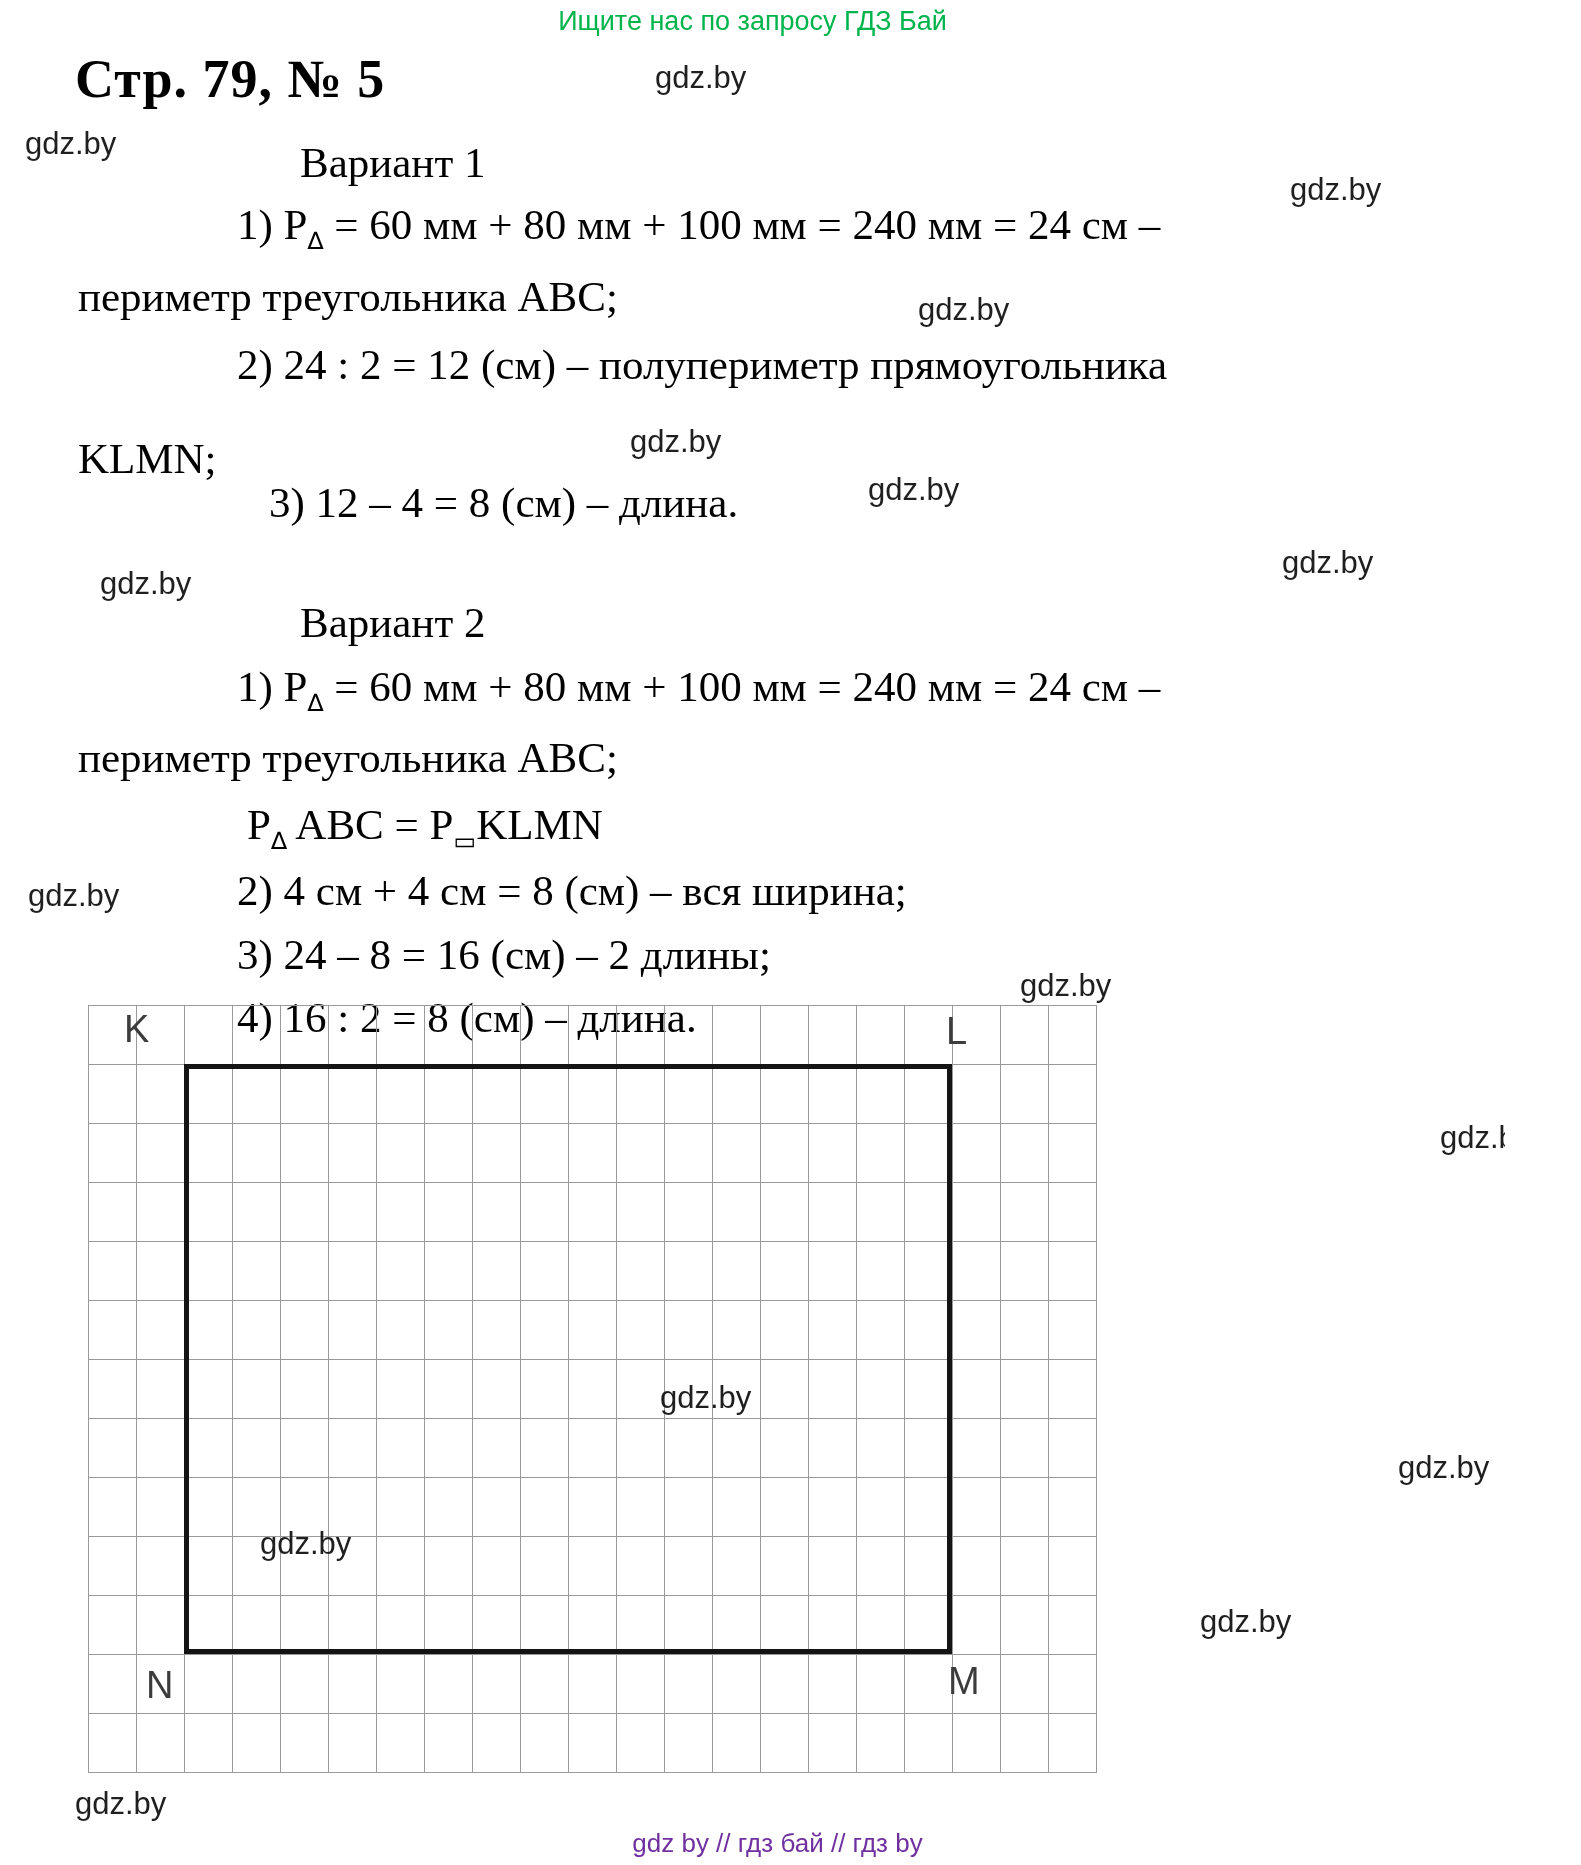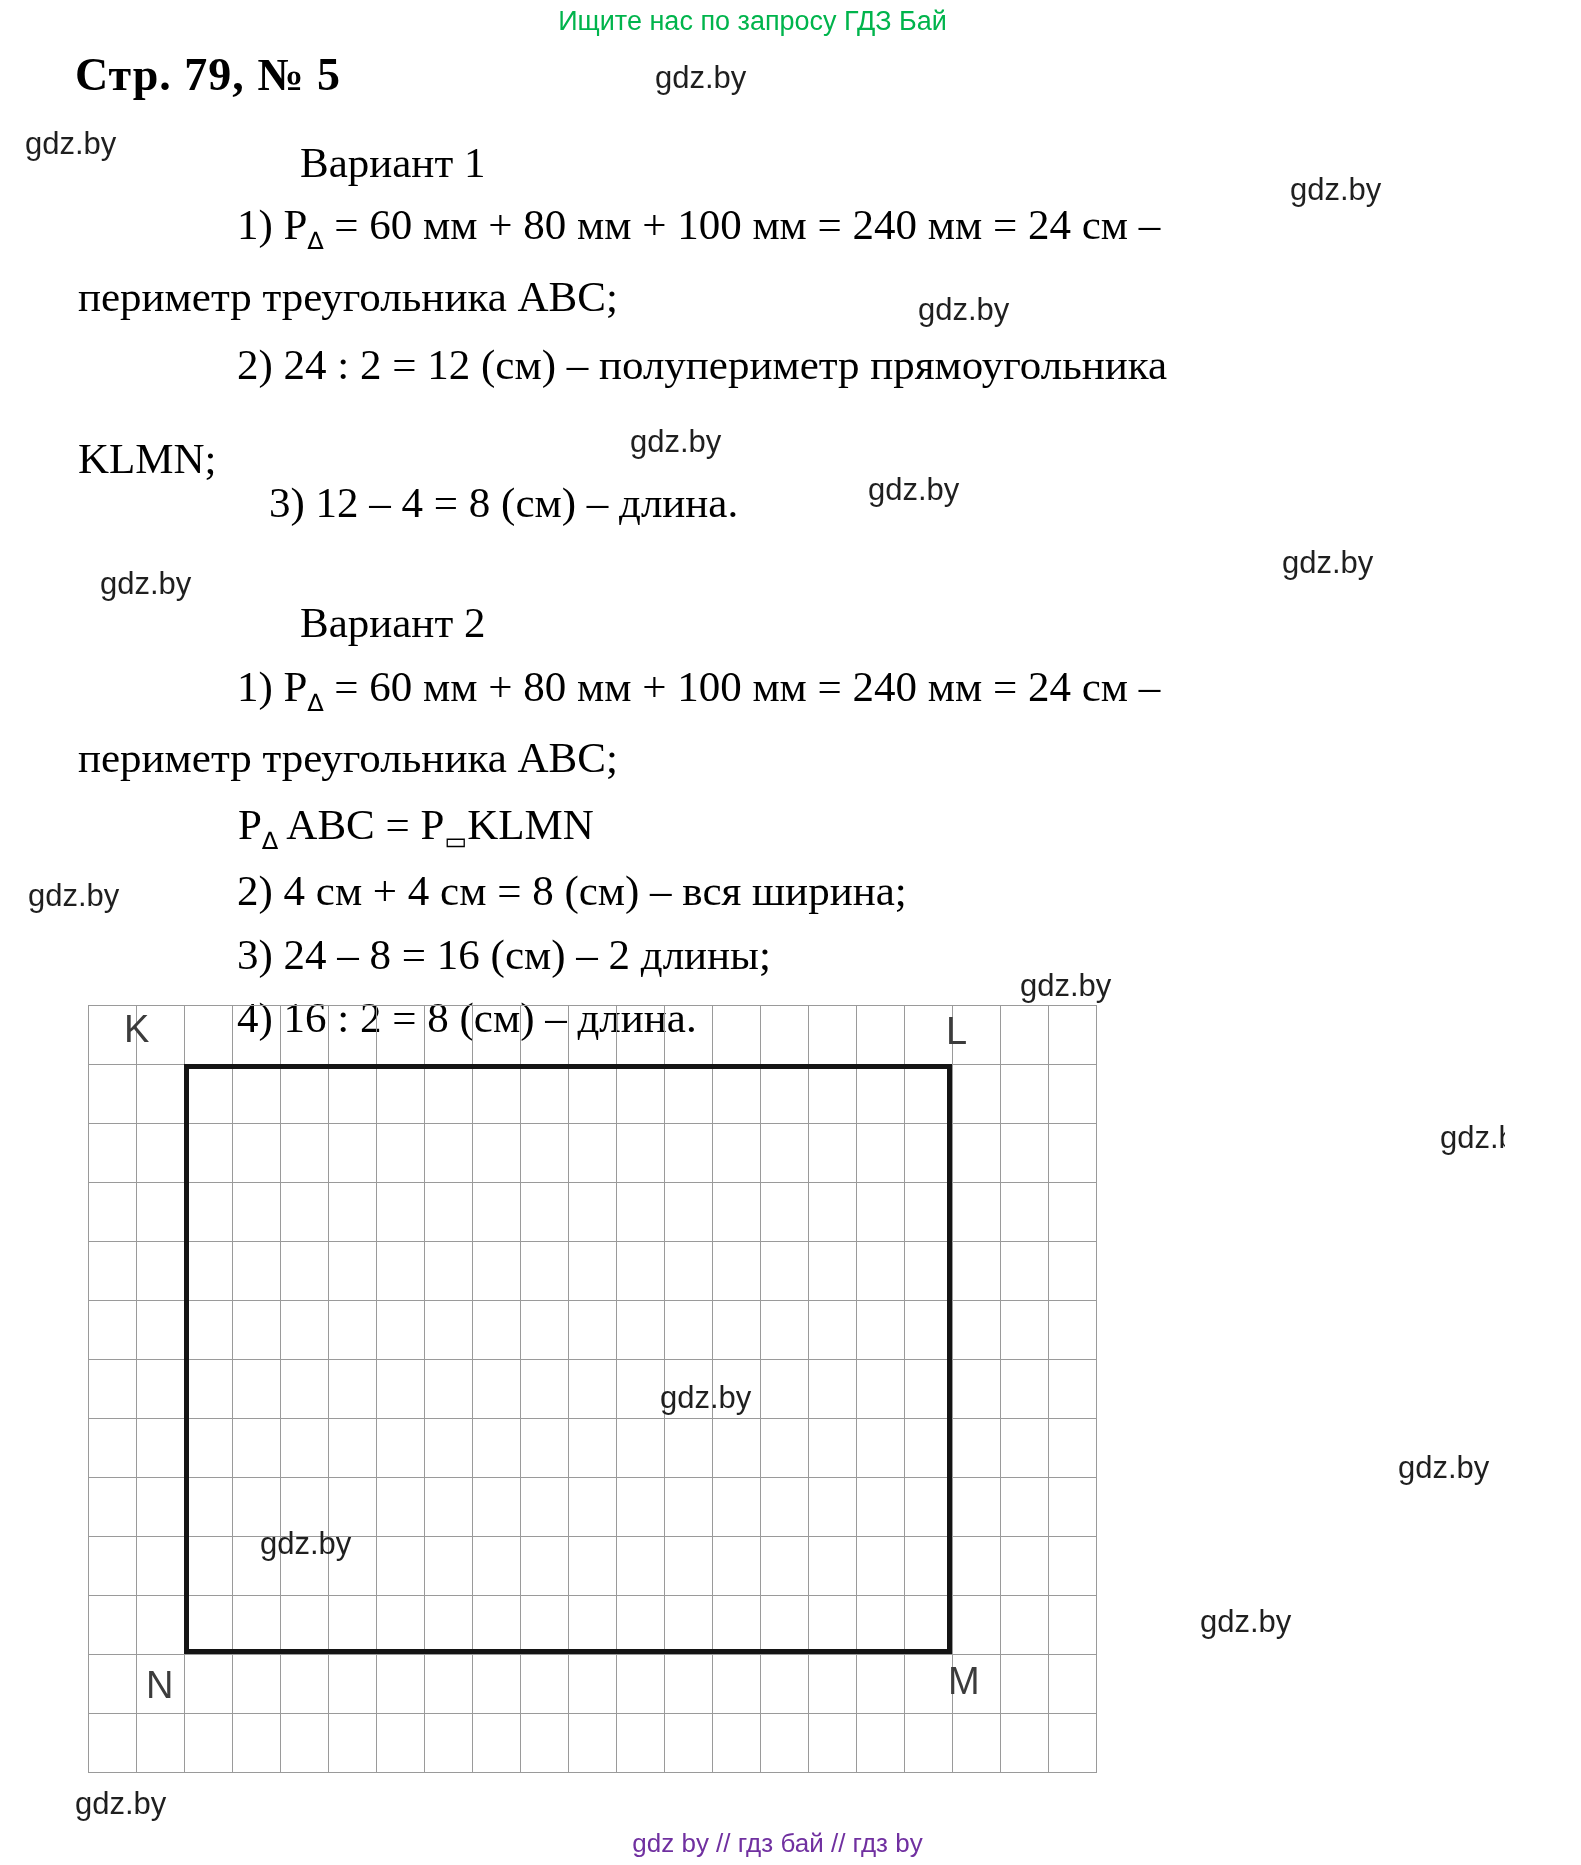--- a/index.html
+++ b/index.html
@@ -8,21 +8,21 @@
     background:#ffffff; color:#000;
     font-family:"Liberation Serif", serif;
     text-decoration:underline;
   }
   .promo-header {
     position:absolute; top:6px; left:0; width:100%; text-align:center;
     font-family:"Liberation Sans", sans-serif; font-size:27px; color:#00b44c;
   }
   .page-title {
     position:absolute; left:75px; top:48px;
-    font-size:46px; font-weight:bold; letter-spacing:1px;
+    font-size:54px; font-weight:bold; letter-spacing:1px;
   }
   .line { position:absolute; font-size:43px; white-space:nowrap; }
   .subsym {
     font-family:"DejaVu Sans", sans-serif;
     font-size:24px; vertical-align:sub;
   }
   .wm {
     position:absolute; font-family:"Liberation Sans", sans-serif;
     font-size:31px; color:#1f1f1f;
   }
@@ -65,21 +65,21 @@
   <div class="line" style="left:78px; top:434px;">KLMN;</div>
 
   <div class="line" style="left:237px; top:478px;margin-left:32px;">3) 12 – 4 = 8 (см) – длина.</div>
 
   <div class="line" style="left:300px; top:598px;">Вариант 2</div>
 
   <div class="line" style="left:237px; top:662px;"><span>1) P</span><sub class="subsym">∆</sub><span> = 60 мм + 80 мм + 100 мм = 240 мм = 24 см –</span></div>
 
   <div class="line" style="left:78px; top:733px;">периметр треугольника ABC;</div>
 
-  <div class="line" style="left:238px; top:800px;"><span>P</span><sub class="subsym">∆</sub><span> ABC = P</span><sub class="subsym">▭</sub><span>KLMN</span></div>
+  <div class="line" style="left:247px; top:800px;"><span>P</span><sub class="subsym">∆</sub><span> ABC = P</span><sub class="subsym">▭</sub><span>KLMN</span></div>
 
   <div class="line" style="left:237px; top:866px;">2) 4 см + 4 см = 8 (см) – вся ширина;</div>
 
   <div class="line" style="left:237px; top:930px;">3) 24 – 8 = 16 (см) – 2 длины;</div>
 
   <div class="line" style="left:237px; top:993px;">4) 16 : 2 = 8 (см) – длина.</div>
 
   <div class="grid">
     <div class="klmn-rect"></div>
   </div>

